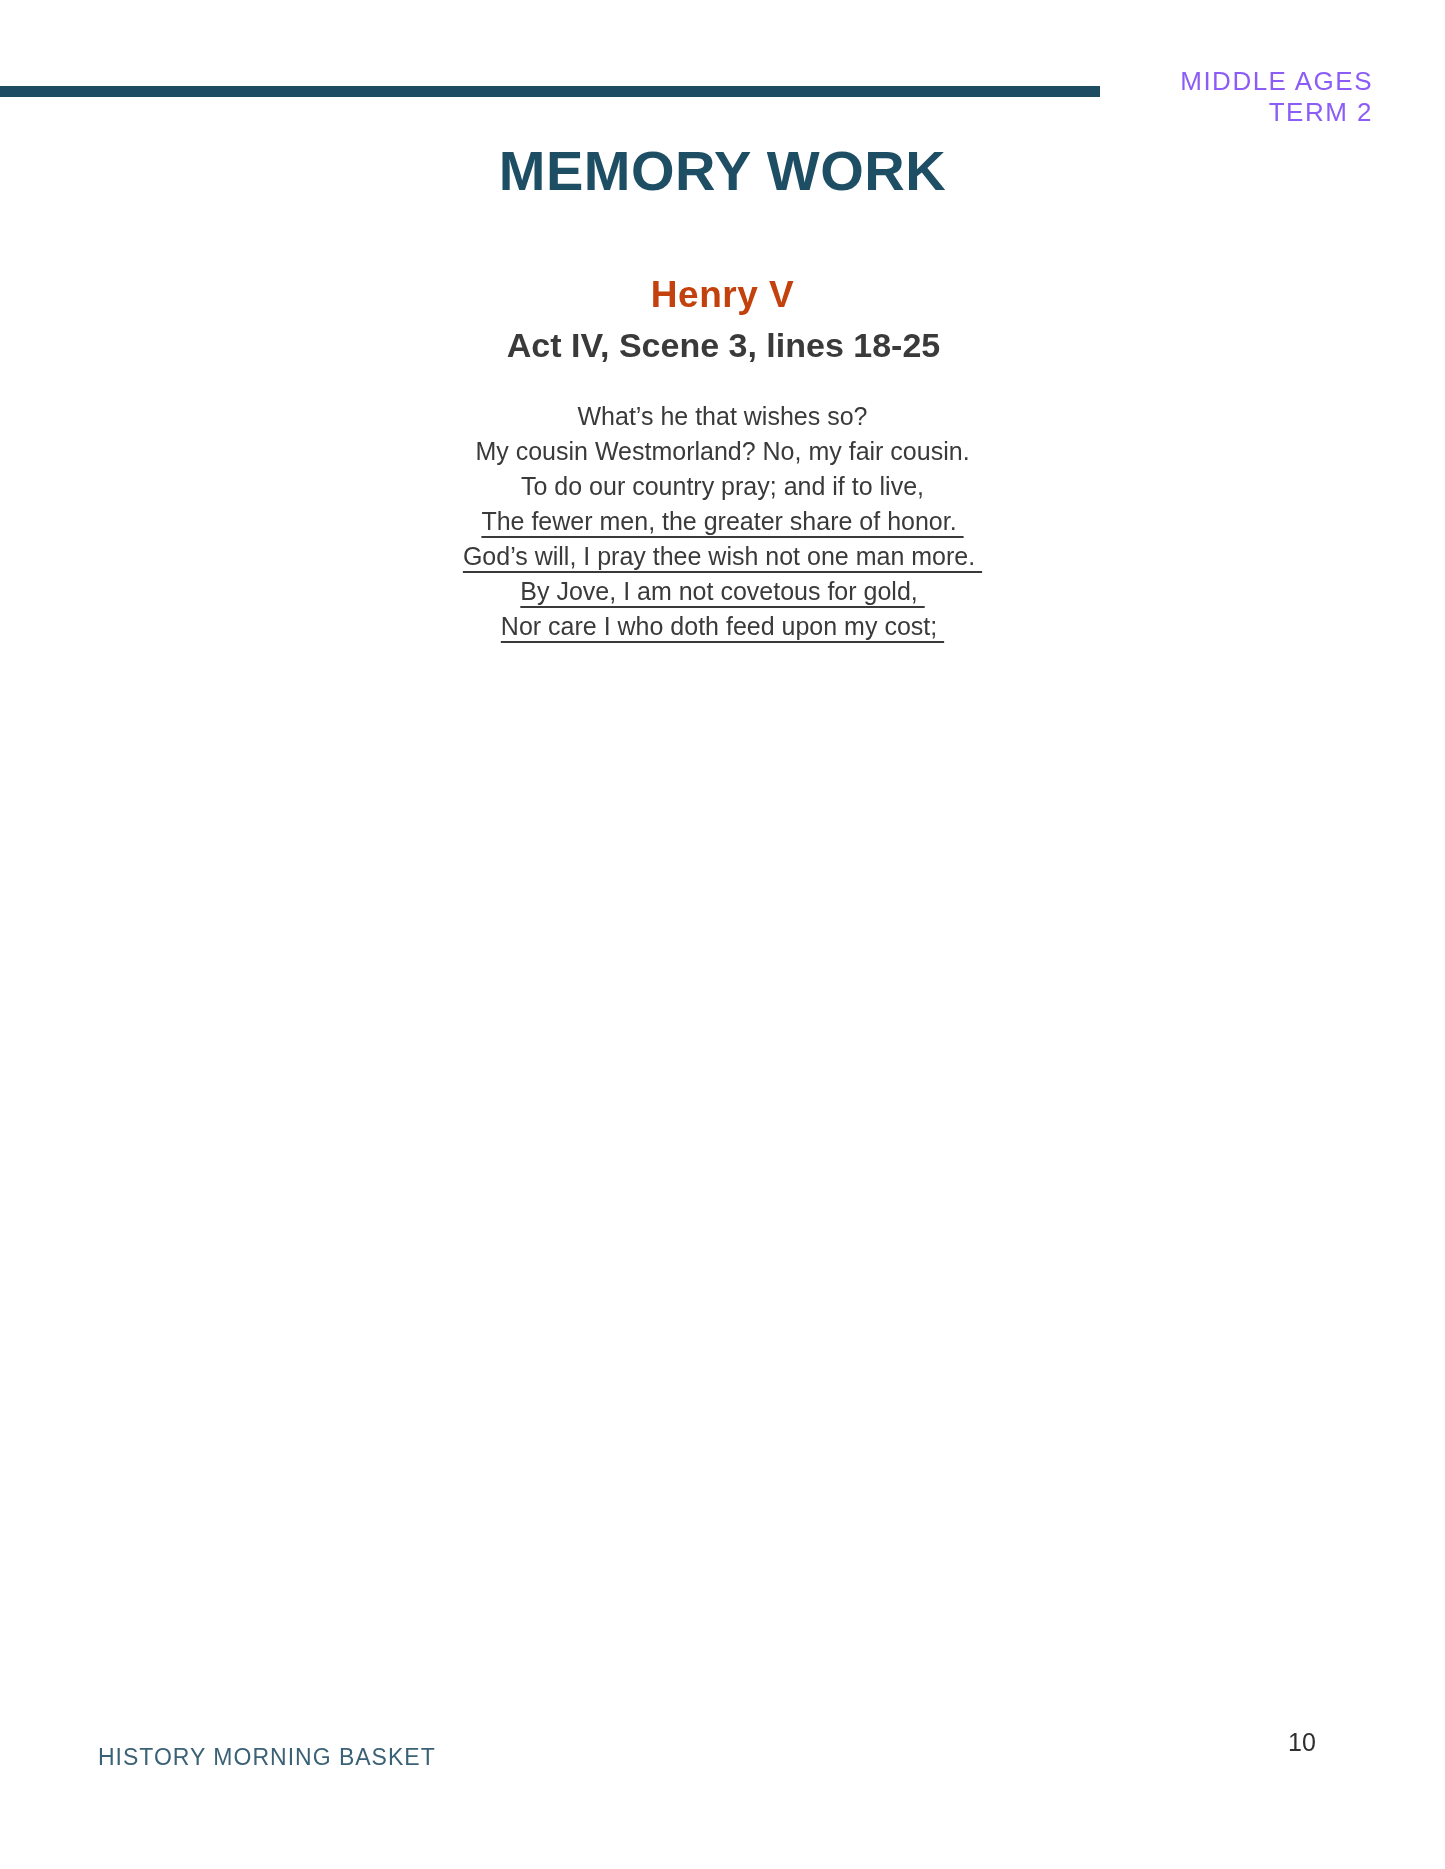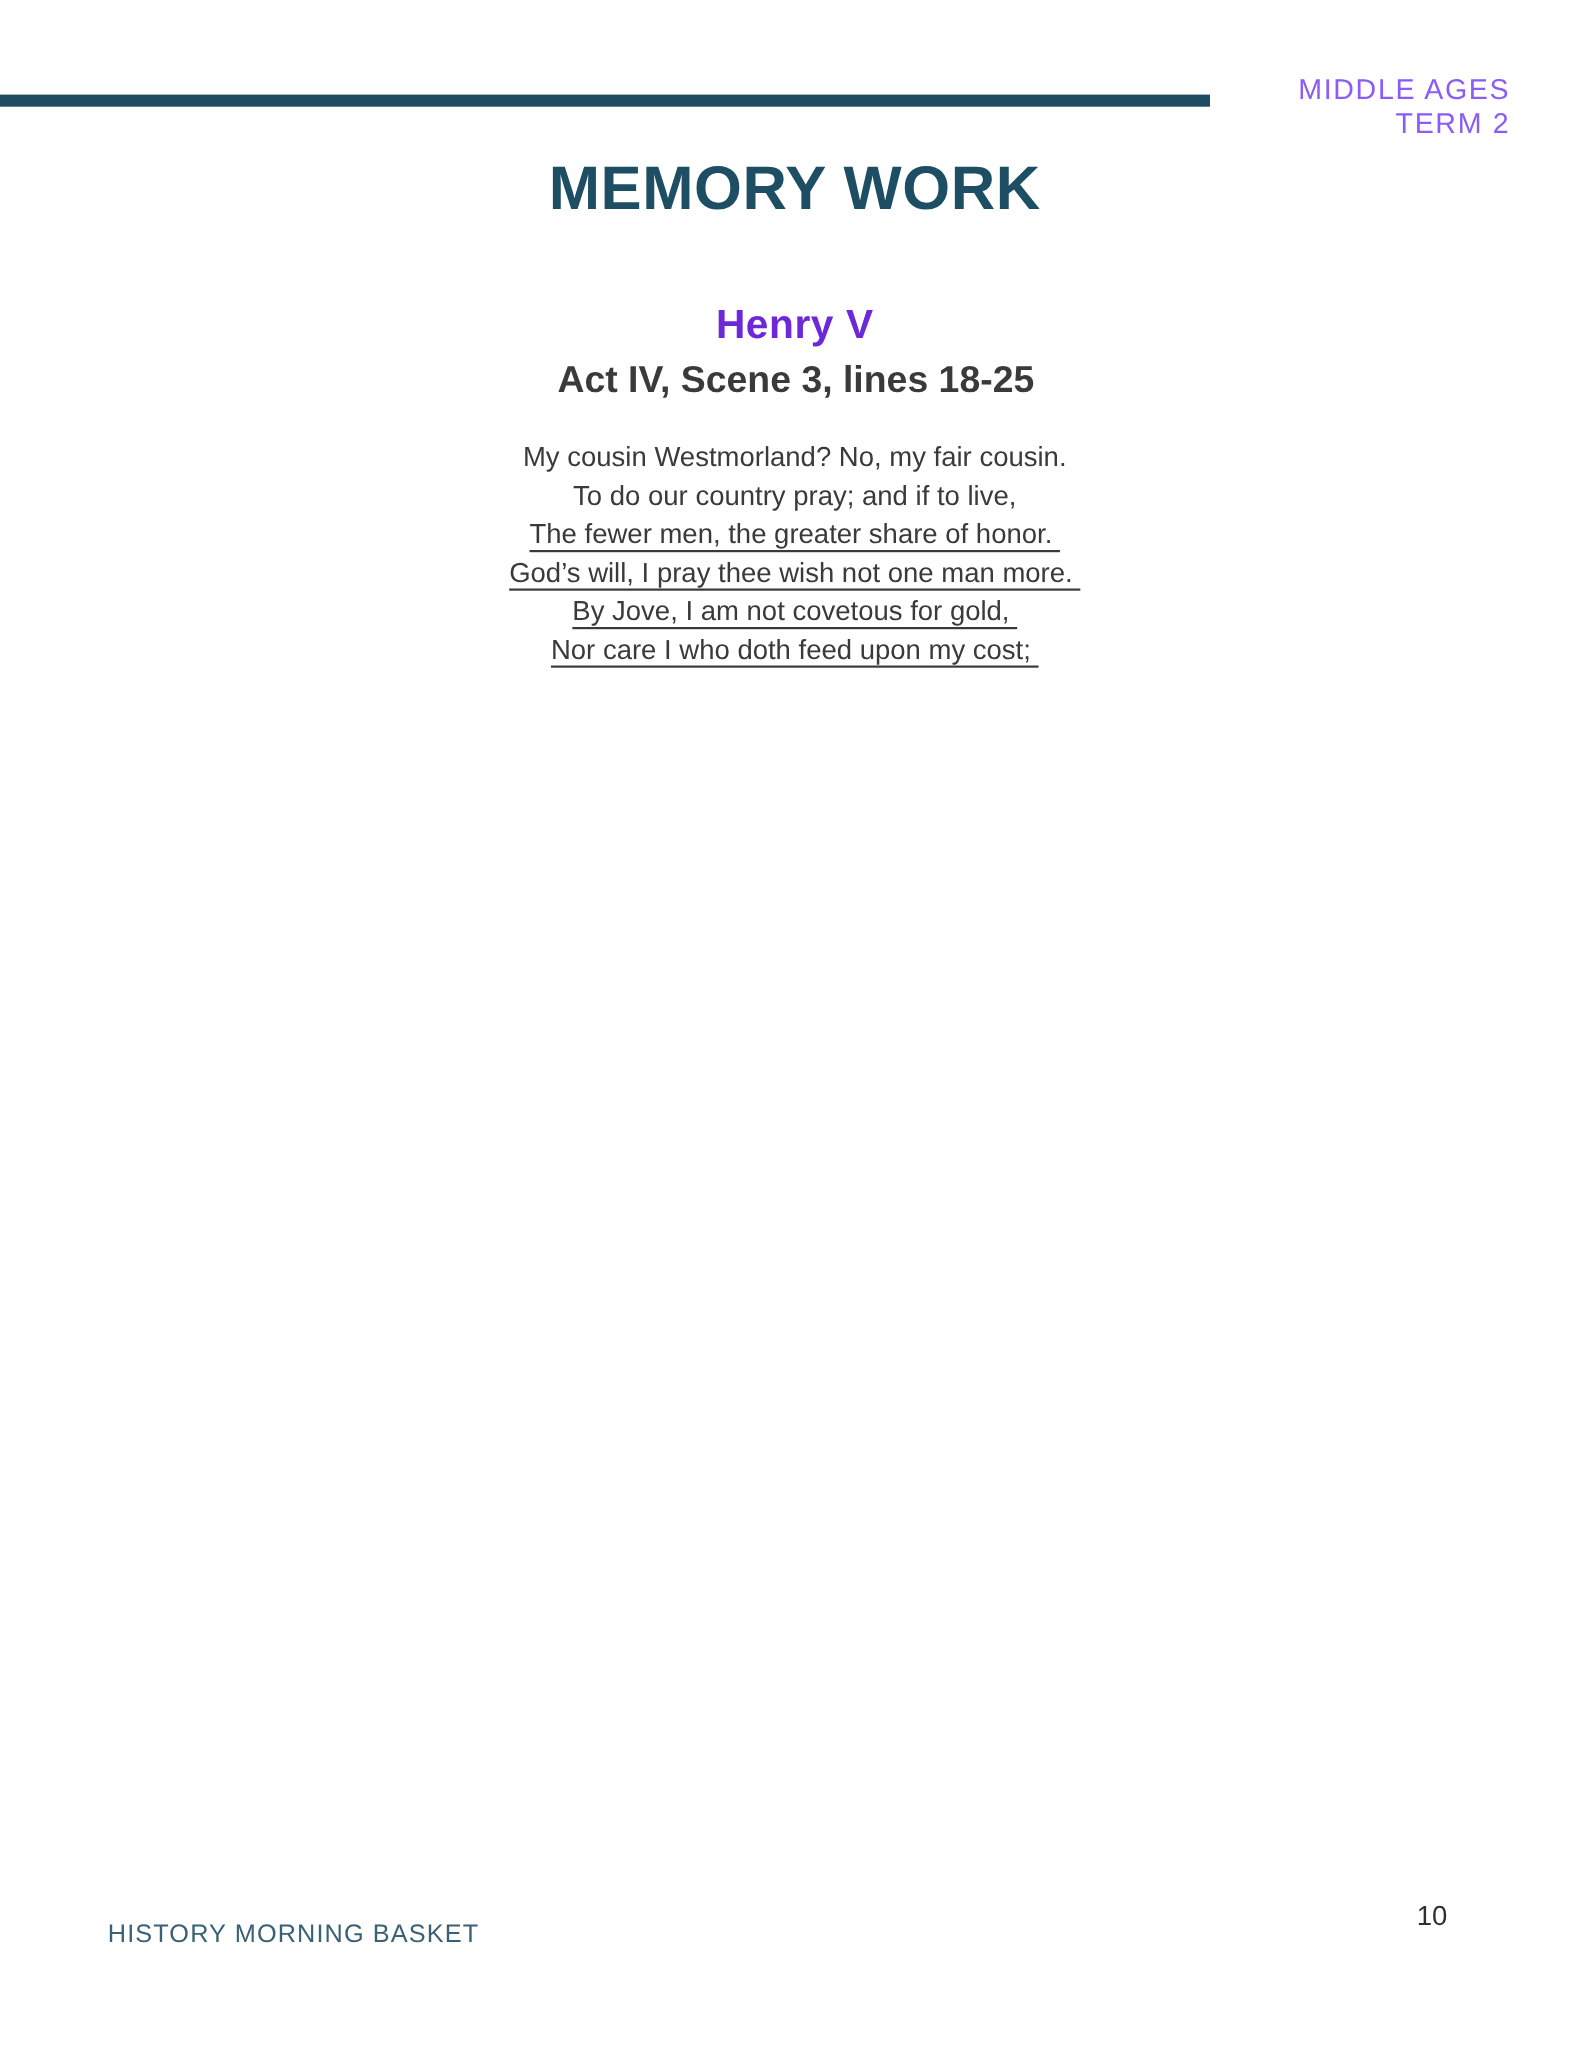--- a/index.html
+++ b/index.html
@@ -54,21 +54,21 @@
     letter-spacing: 0.5px;
   }
 
   
   .work-title {
     position: absolute;
     top: 274px;
     left: 0;
     width: 100%;
     text-align: center;
-    color: #6d28d9;
+    color: #c2410c;
     font-size: 37px;
     font-weight: 700;
     letter-spacing: 0.5px;
   }
   .citation {
     position: absolute;
     top: 326px;
     left: 1px;
     width: 100%;
     text-align: center;
@@ -125,20 +125,21 @@
     <div>TERM 2</div>
   </div>
 
   <div class="page-title">MEMORY WORK</div>
 
   <div class="work-title">Henry V</div>
 
   <div class="citation">Act IV, Scene 3, lines 18-25</div>
 
   <div class="poem">
+    <div class="poem-line">What’s he that wishes so?</div>
     <div class="poem-line">My cousin Westmorland? No, my fair cousin.</div>
     <div class="poem-line">To do our country pray; and if to live,</div>
     <div class="poem-line underlined">The fewer men, the greater share of honor.&nbsp;</div>
     <div class="poem-line underlined">God’s will, I pray thee wish not one man more.&nbsp;</div>
     <div class="poem-line underlined">By Jove, I am not covetous for gold,&nbsp;</div>
     <div class="poem-line underlined">Nor care I who doth feed upon my cost;&nbsp;</div>
   </div>
 
   <div class="footer-label">HISTORY MORNING BASKET</div>
 

